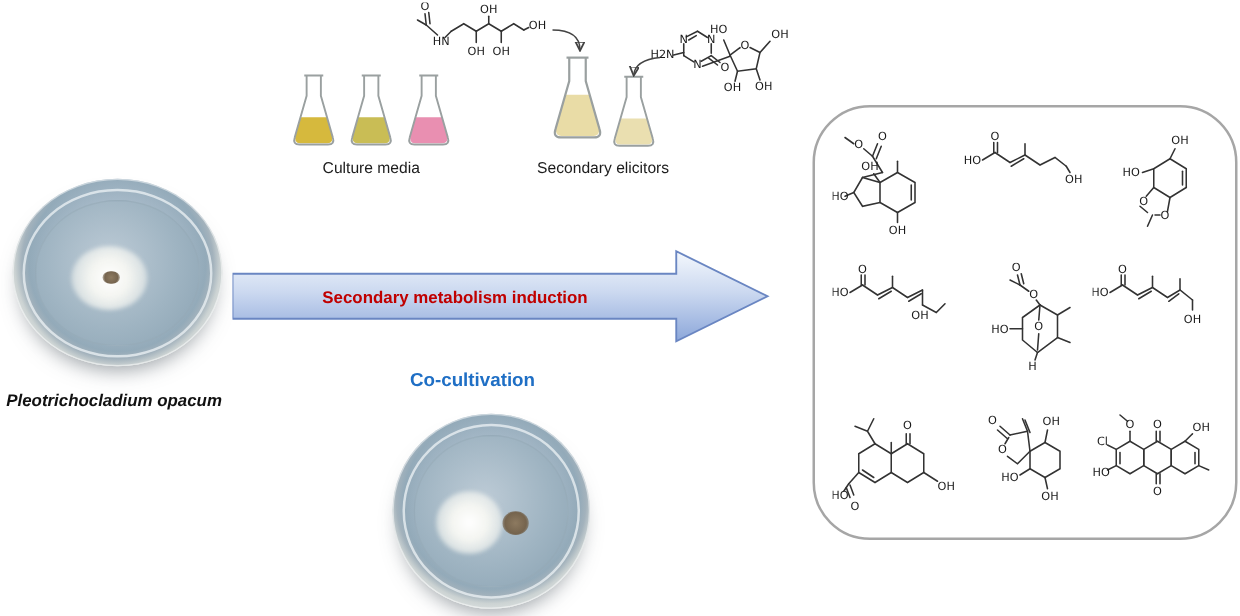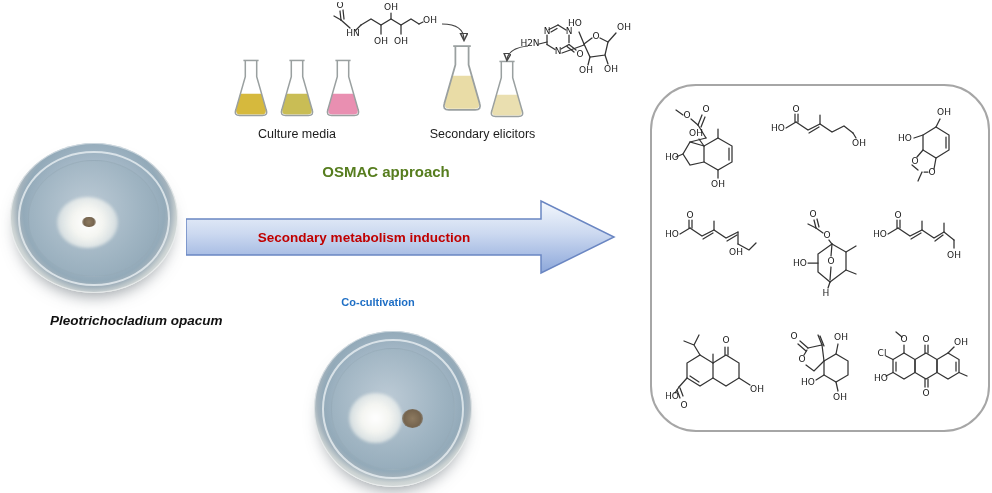--- a/index.html
+++ b/index.html
@@ -20,21 +20,21 @@
     background:radial-gradient(circle, #8d7a60 0%, #75644e 60%, rgba(117,100,78,0) 100%);}
 
   
   .flask{position:absolute;}
   .flask svg{width:100%;height:100%;display:block;}
 
   
   .caption{position:absolute;font-size:12.5px;color:#1c1c1c;text-align:center;}
   .species{position:absolute;font-size:13.5px;font-weight:bold;font-style:italic;color:#111;}
   .osmac{position:absolute;font-size:15px;font-weight:bold;color:#567d1e;text-align:center;}
-  .cocult{position:absolute;font-size:11px;font-weight:bold;color:#1f6fc5;text-align:center;}
+  .cocult{position:absolute;font-size:15px;font-weight:bold;color:#1f6fc5;text-align:center;}
 
   
   .bigarrow{position:absolute;left:186px;top:199px;width:430px;height:76px;}
   .bigarrow text{font-size:13.5px;font-weight:bold;fill:#c00000;text-anchor:middle;font-family:"Liberation Sans",sans-serif;}
 
   
   .mol{display:block;}
   .mol path, .mol line{stroke:#333;stroke-width:1.25;fill:none;stroke-linecap:round;}
   .mol text{font-size:9px;fill:#1a1a1a;text-anchor:middle;font-family:"DejaVu Sans",sans-serif;}
   .topmol{position:absolute;}
@@ -50,21 +50,21 @@
 <body>
 
 <div class="canvas">
 
   <div class="petri" style="left:10px;top:143px;width:168px;height:150px;">
     <div class="rim"></div>
     <div class="well"></div>
     <div class="colony" style="left:28%;top:36%;width:36%;height:34%;"></div>
     <div class="plug" style="left:43%;top:49%;width:8%;height:7%;"></div>
   </div>
-  <div class="species" style="left:5px;top:313px;width:230px;margin-left:45px;">Pleotrichocladium opacum</div>
+  <div class="species" style="left:5px;top:313px;width:230px;">Pleotrichocladium opacum</div>
 
   <div class="flask" style="left:232px;top:56px;width:38px;height:64px;">
     <svg viewBox="0 0 40 64">
       <path d="M8.9,38 L4.8,52 Q2.8,60 8.5,60 L31.5,60 Q37.2,60 35.2,52 L31.1,38 Z" fill="#d6b93d" stroke="none"></path>
       <path d="M14,3 L14,20 L4,55 Q2,61 8,61 L32,61 Q38,61 36,55 L26,20 L26,3" fill="none" stroke="#9aa0a0" stroke-width="1.6"></path>
       <path d="M12,3 L28,3" stroke="#9aa0a0" stroke-width="1.6" fill="none"></path>
     </svg>
   </div>
   <div class="flask" style="left:278px;top:56px;width:38px;height:64px;">
     <svg viewBox="0 0 40 64">
@@ -148,21 +148,20 @@
   <svg class="connectors" viewBox="0 0 190 76">
     <defs>
       <marker id="ah" markerWidth="7" markerHeight="7" refX="5.5" refY="3" orient="auto">
         <path d="M0,0 L6,3 L0,6 Z" fill="#444" stroke="none"></path>
       </marker>
     </defs>
     <path d="M42,16 Q64,16 64,32" marker-end="url(#ah)"></path>
     <path d="M128,38 Q108,40 107,52" marker-end="url(#ah)"></path>
   </svg>
 
-  <div class="osmac" style="left:296px;top:163px;width:180px;">OSMAC approach</div>
 
   <svg class="bigarrow" viewBox="0 0 430 76">
     <defs>
       <linearGradient id="agrad" x1="0" y1="0" x2="0" y2="1">
         <stop offset="0%" stop-color="#f4f8fd"></stop>
         <stop offset="45%" stop-color="#ccd9f0"></stop>
         <stop offset="100%" stop-color="#8ca7da"></stop>
       </linearGradient>
     </defs>
     <polygon points="0,20 355,20 355,2 428,38 355,74 355,56 0,56" fill="url(#agrad)" stroke="#6a86c2" stroke-width="1.5"></polygon>

